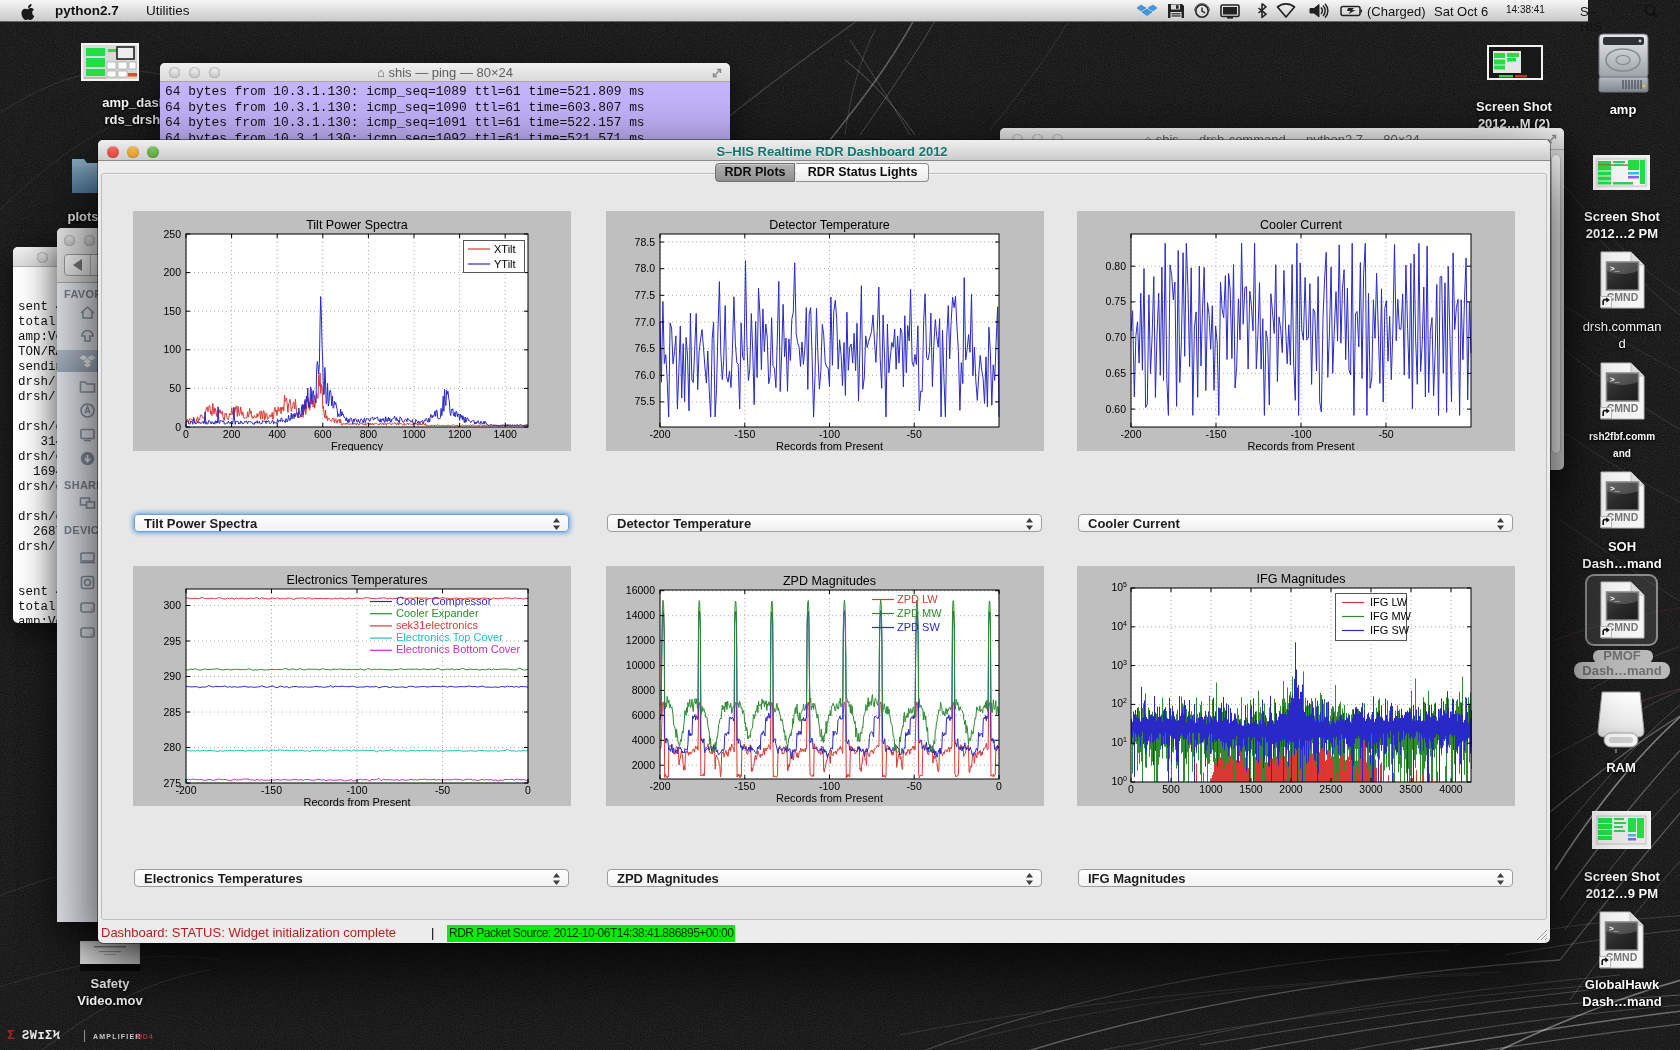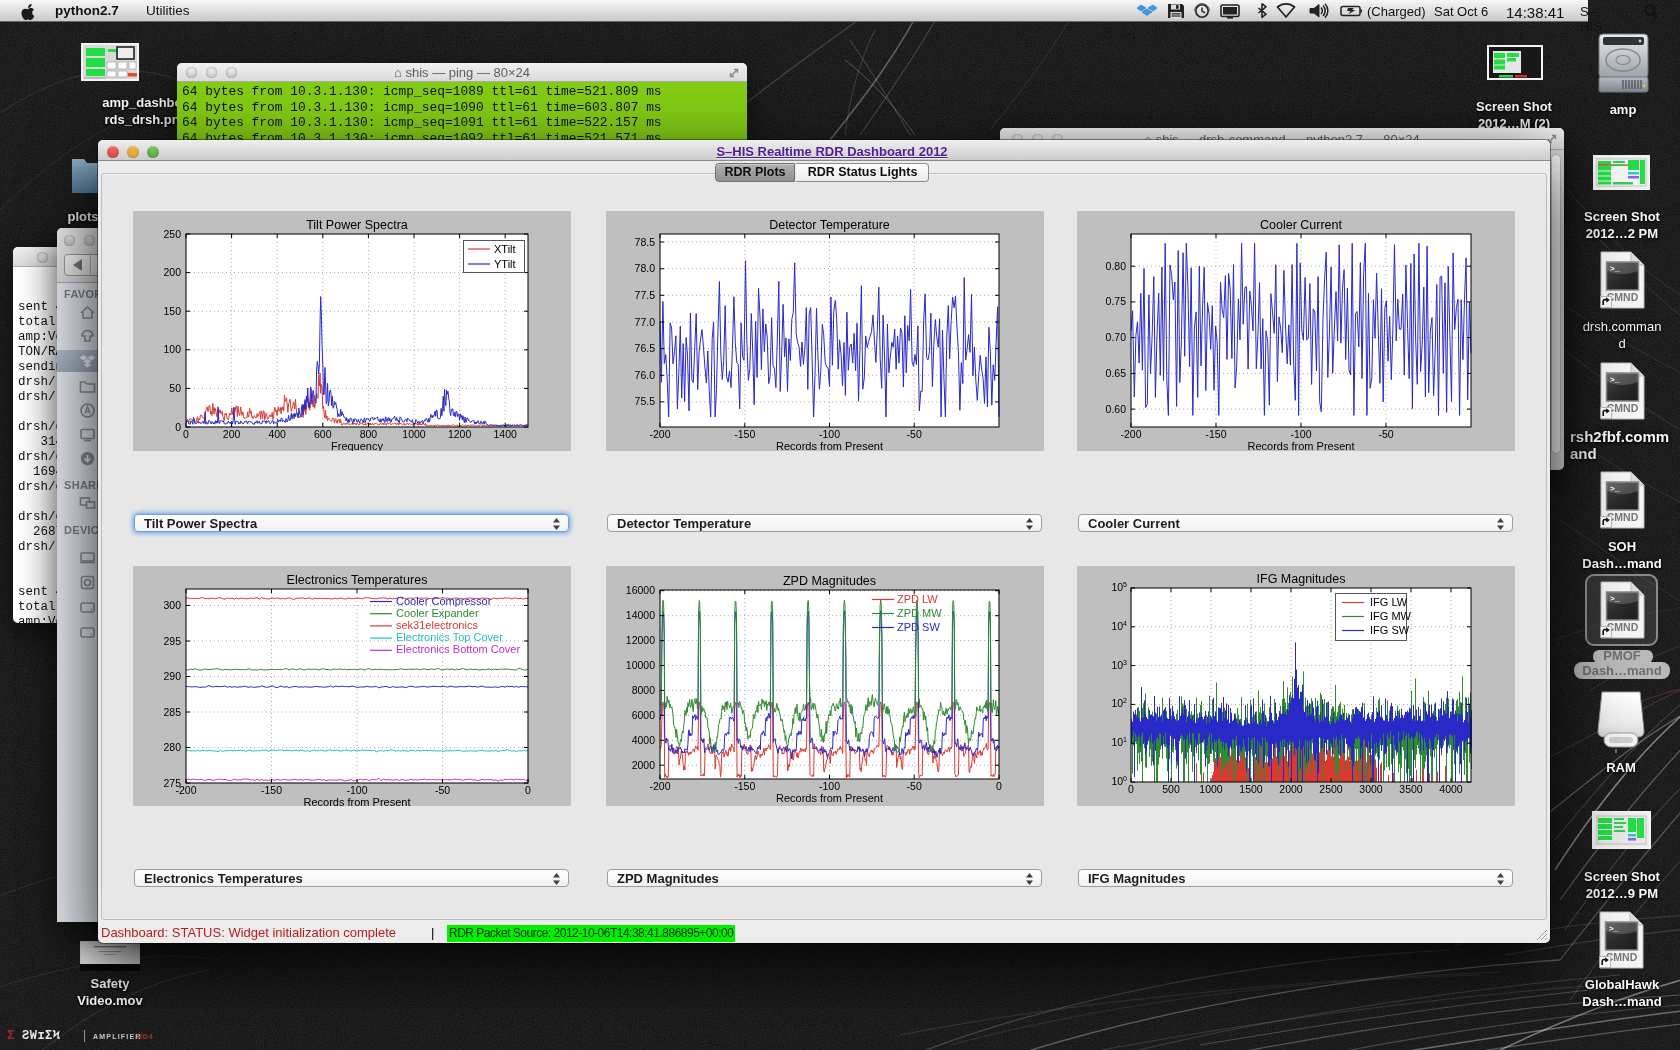--- a/index.html
+++ b/index.html
@@ -111,21 +111,21 @@
     </svg>
     <svg style="position:absolute;left:1340px;top:2px" width="22" height="18" viewBox="0 0 22 18">
       <g>
         <rect x="1" y="4.5" width="19" height="9" rx="2" fill="none" stroke="#222" stroke-width="1.5"></rect>
         <rect x="20.5" y="7.5" width="1.8" height="3" fill="#222"></rect>
         <path d="M8 6 L14 6 L12 8 L15.5 8 L8.5 12.2 L10.5 9 L7 9 Z" fill="#222"></path>
       </g>
     </svg>
  <span style="position:absolute;left:1367px;top:3.5px;font-size:13px;color:#111">(Charged)</span>
  <span style="position:absolute;left:1434px;top:3.5px;font-size:13px;color:#111">Sat Oct 6</span>
- <span style="position:absolute;left:1506px;top:3.5px;font-size:15px;color:#111">14:38:41</span>
+ <span style="position:absolute;left:1506px;top:3.5px;font-size:10px;color:#111">14:38:41</span>
  <span style="position:absolute;left:1580px;top:3.5px;font-size:13px;color:#111">S–HIS</span>
  <svg style="position:absolute;left:1643px;top:3px" width="16" height="16" viewBox="0 0 16 16">
       <circle cx="7" cy="7" r="4.6" fill="none" stroke="#111" stroke-width="1.8"></circle>
       <line x1="10.4" y1="10.4" x2="14" y2="14" stroke="#111" stroke-width="2.2"></line>
     </svg>
 </div>
 
 <svg style="position:absolute;left:81px;top:43px" width="58" height="38">
 <rect x="0.5" y="0.5" width="57" height="37" fill="#d9d9d9" stroke="#f4f4f4" stroke-width="3"></rect>
 <rect x="5" y="5" width="19" height="8" fill="#22dd44"></rect>
@@ -266,21 +266,21 @@
 <path d="M1 1 H31 L44 14 V57 H1 Z" fill="#f5f5f5" stroke="#bbb" stroke-width="1"></path>
 <path d="M31 1 V14 H44 Z" fill="#dcdcdc" stroke="#bbb" stroke-width="1"></path>
 <rect x="6.5" y="11" width="32" height="28" fill="url(#term1600362)" stroke="#888" stroke-width="1.5"></rect>
 <path d="M7 11.5 H38 V20 C28 24 17 24 7 20 Z" fill="#ffffff" opacity="0.18"></path>
 <text x="10" y="20" font-size="8" font-weight="bold" fill="#fff" font-family="Liberation Mono, monospace">&gt;_</text>
 <text x="22.5" y="50" font-size="10.5" font-weight="bold" fill="#777" text-anchor="middle" font-family="Liberation Sans, sans-serif">CMND</text>
 <rect x="0.5" y="45.5" width="11" height="11" fill="#fcfcfc" stroke="#aaa" stroke-width="0.8"></rect>
 <path d="M3.2 54 L3.2 50.4 Q3.2 48.4 5 48.6 L6.8 48.8" fill="none" stroke="#111" stroke-width="1.6"></path>
 <path d="M6 46.2 L9.8 48.9 L6.4 51.6 Z" fill="#111"></path>
 </svg>
-<div style="position:absolute;left:1570px;top:428px;width:104px;font-size:15px;font-weight:bold;color:#fbfbfb;text-shadow:0 1px 2px rgba(0,0,0,.95), 0 0 4px rgba(0,0,0,.8);line-height:17px;">rsh2fbf.comm<br>and</div>
+<div style="position:absolute;left:1570px;top:428px;width:104px;font-size:10px;font-weight:bold;color:#fbfbfb;text-align:center;text-shadow:0 1px 2px rgba(0,0,0,.95), 0 0 4px rgba(0,0,0,.8);line-height:17px;">rsh2fbf.comm<br>and</div>
 
 <svg style="position:absolute;left:1600px;top:471px" width="45.0" height="58.0" viewBox="0 0 45 58">
 <defs>
       <linearGradient id="term1600471" x1="0" y1="0" x2="1" y2="1">
         <stop offset="0" stop-color="#4a4a4a"></stop>
         <stop offset="0.5" stop-color="#2b2b2b"></stop>
         <stop offset="1" stop-color="#1c1c1c"></stop>
       </linearGradient>
     </defs>
 <path d="M1 1 H31 L44 14 V57 H1 Z" fill="#f5f5f5" stroke="#bbb" stroke-width="1"></path>
@@ -476,21 +476,21 @@
       <g stroke="#888" stroke-width="1.4" fill="none">
         <path d="M4 10 L10 4"></path>
         <path d="M7 3.5 H10.5 V7"></path>
         <path d="M3.5 7 V10.5 H7"></path>
       </g>
     </svg>
  <div style="position:absolute;left:0;top:22px;width:549px;height:320px;background:#ffffff;"></div>
  <div style="position:absolute;left:551px;top:26px;width:10px;height:300px;background:#fbfbfb;border:1px solid #bbb;border-radius:5px;"></div>
 </div>
 
-<div style="position:absolute;left:177px;top:63px;width:570px;height:120px;background:#84cc16;border-radius:5px 5px 0 0;box-shadow:0 10px 30px rgba(0,0,0,.6);overflow:hidden;">
+<div style="position:absolute;left:160px;top:63px;width:570px;height:120px;background:#c4b5fd;border-radius:5px 5px 0 0;box-shadow:0 10px 30px rgba(0,0,0,.6);overflow:hidden;">
  <div style="position:absolute;left:0;top:0;width:100%;height:19px;background:linear-gradient(#f0f0f0,#dadada);border-bottom:1px solid #aaa;"></div>
  <div style="position:absolute;left:9px;top:4px;width:11px;height:11px;border-radius:6px;background:radial-gradient(circle at 50% 30%, #ececec, #c4c4c4 80%);box-shadow:inset 0 0 1px rgba(0,0,0,.5);"></div>
     <div style="position:absolute;left:29px;top:4px;width:11px;height:11px;border-radius:6px;background:radial-gradient(circle at 50% 30%, #ececec, #c4c4c4 80%);box-shadow:inset 0 0 1px rgba(0,0,0,.5);"></div>
     <div style="position:absolute;left:49px;top:4px;width:11px;height:11px;border-radius:6px;background:radial-gradient(circle at 50% 30%, #ececec, #c4c4c4 80%);box-shadow:inset 0 0 1px rgba(0,0,0,.5);"></div>
  <div style="position:absolute;left:0;top:2px;width:100%;text-align:center;font-size:13px;color:#5e5e5e;">⌂ shis — ping — 80×24</div>
  <svg style="position:absolute;right:6px;top:3px" width="14" height="14" viewBox="0 0 14 14">
       <g stroke="#888" stroke-width="1.4" fill="none">
         <path d="M4 10 L10 4"></path>
         <path d="M7 3.5 H10.5 V7"></path>
         <path d="M3.5 7 V10.5 H7"></path>
@@ -500,21 +500,21 @@
 64 bytes from 10.3.1.130: icmp_seq=1090 ttl=61 time=603.807 ms
 64 bytes from 10.3.1.130: icmp_seq=1091 ttl=61 time=522.157 ms
 64 bytes from 10.3.1.130: icmp_seq=1092 ttl=61 time=521.571 ms</pre>
 </div>
 
 <div style="position:absolute;left:98px;top:140px;width:1452px;height:803px;background:#ececec;border-radius:5px;box-shadow:0 0 0 1px rgba(0,0,0,.4), 0 25px 70px rgba(0,0,0,.85);">
  <div style="position:absolute;left:0;top:0;width:100%;height:21px;background:linear-gradient(#efefef,#cccccc);border-bottom:1px solid #8b8b8b;border-radius:5px 5px 0 0;"></div>
  <div style="position:absolute;left:9px;top:6px;width:12px;height:12px;border-radius:6px;background:radial-gradient(circle at 50% 30%, #f66156, #d94a42 75%);box-shadow:inset 0 0 1px rgba(0,0,0,.55), inset 0 1px 1px rgba(255,255,255,.6);"></div>
     <div style="position:absolute;left:29px;top:6px;width:12px;height:12px;border-radius:6px;background:radial-gradient(circle at 50% 30%, #f5b63f, #dd9b33 75%);box-shadow:inset 0 0 1px rgba(0,0,0,.55), inset 0 1px 1px rgba(255,255,255,.6);"></div>
     <div style="position:absolute;left:49px;top:6px;width:12px;height:12px;border-radius:6px;background:radial-gradient(circle at 50% 30%, #77c558, #5aa63f 75%);box-shadow:inset 0 0 1px rgba(0,0,0,.55), inset 0 1px 1px rgba(255,255,255,.6);"></div>
- <div style="position:absolute;left:0;top:3.5px;width:100%;padding-left:16px;text-align:center;font-size:13px;font-weight:bold;color:#4c1d95;text-shadow:0 1px 0 rgba(255,255,255,.6);text-decoration:underline;">S–HIS Realtime RDR Dashboard 2012</div>
+ <div style="position:absolute;left:0;top:3.5px;width:100%;padding-left:16px;text-align:center;font-size:13px;font-weight:bold;color:#0f766e;text-shadow:0 1px 0 rgba(255,255,255,.6);">S–HIS Realtime RDR Dashboard 2012</div>
 
  <div style="position:absolute;left:3px;top:32.5px;width:1446px;height:747px;background:#e7e7e7;border:1px solid #bdbdbd;border-radius:3px;box-shadow:inset 0 1px 0 #f6f6f6;"></div>
 
  <div style="position:absolute;left:617px;top:23px;width:80px;height:19px;background:linear-gradient(#b2b2b2,#8f8f8f);border:1px solid #707070;border-radius:4px 0 0 4px;box-shadow:inset 0 1px 0 rgba(255,255,255,.35);"></div>
  <div style="position:absolute;left:617px;top:24px;width:80px;height:17px;text-align:center;font-size:12.5px;font-weight:bold;color:#0d0d0d;line-height:17px;">RDR Plots</div>
  <div style="position:absolute;left:698px;top:23px;width:133px;height:19px;background:linear-gradient(#ffffff,#ebebeb);border:1px solid #8e8e8e;border-left:none;border-radius:0 4px 4px 0;"></div>
  <div style="position:absolute;left:698px;top:24px;width:133px;height:17px;text-align:center;font-size:12.5px;font-weight:bold;color:#0d0d0d;line-height:17px;">RDR Status Lights</div>
 
  <div style="position:absolute;left:3px;top:785px;width:348px;height:16px;font-size:13px;color:#b91c1c;"> Dashboard: STATUS: Widget initialization complete</div>
  <div style="position:absolute;left:333px;top:785px;font-size:13px;color:#000;">|</div>

